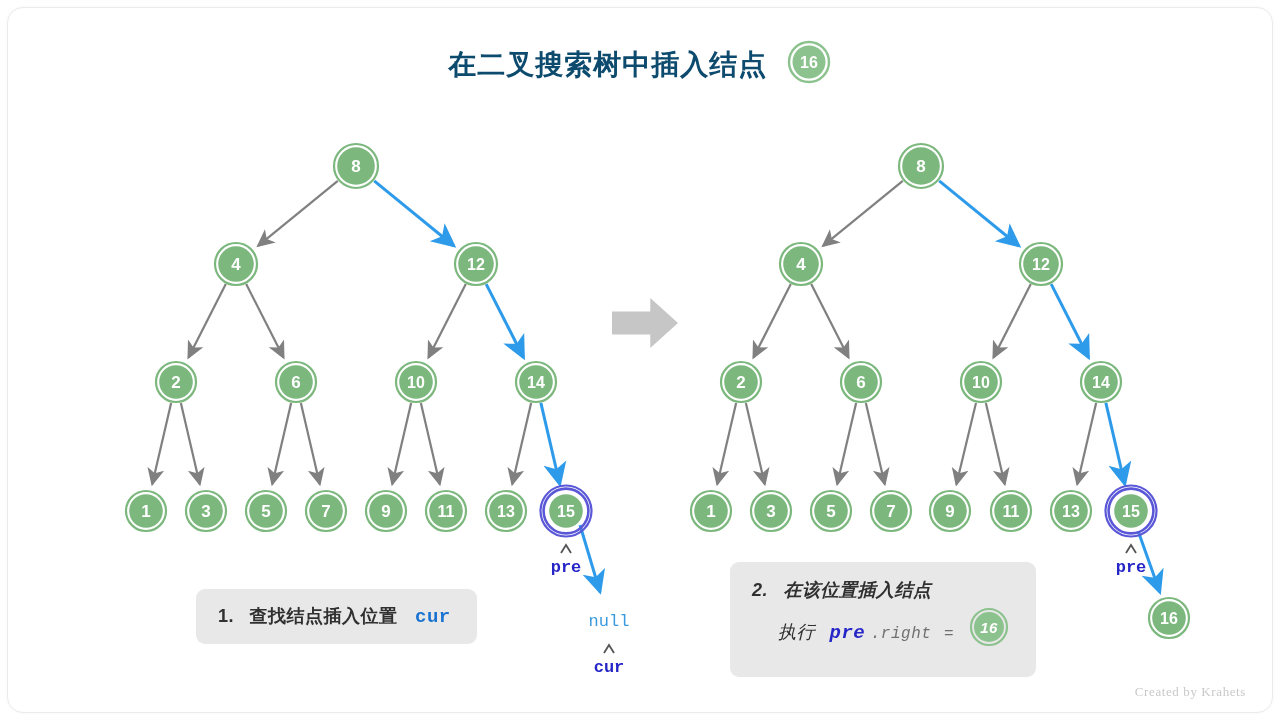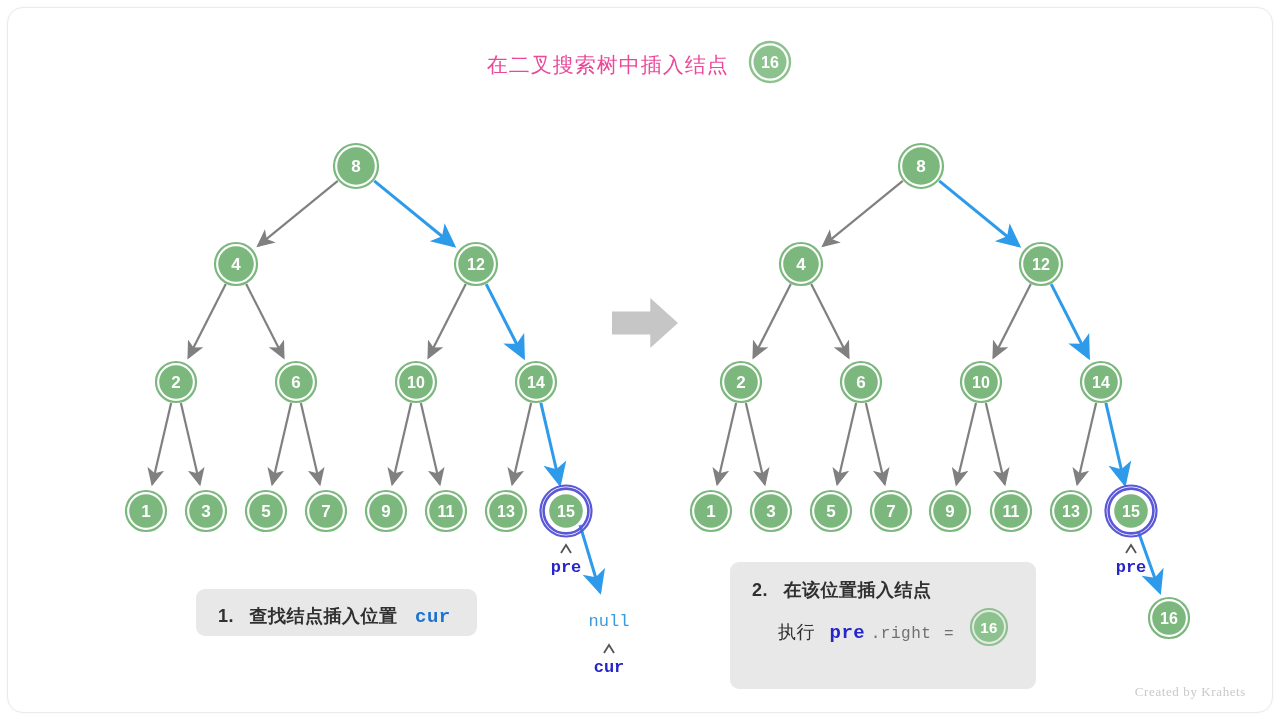--- a/index.html
+++ b/index.html
@@ -35,23 +35,23 @@
   }
   .title-wrap {
     position: absolute;
     left: 0;
     top: 40px;
     width: 1280px;
     text-align: center;
     white-space: nowrap;
   }
   .title-text {
-    font-size: 21px;
-    font-weight: normal;
-    color: #ec4899;
+    font-size: 28px;
+    font-weight: bold;
+    color: #0c4a6e;
     letter-spacing: 1px;
     vertical-align: middle;
   }
   .title-chip {
     display: inline-block;
     vertical-align: middle;
     margin-left: 14px;
     position: relative;
     top: -1px;
   }
@@ -67,26 +67,27 @@
   .caption-box {
     position: absolute;
     background: #e8e8e8;
     border-radius: 9px;
     box-sizing: border-box;
     white-space: nowrap;
   }
   #caption-left {
     left: 196px;
     top: 589px;
-    padding: 12px 26px 4px 22px;
+    padding: 12px 26px 12px 22px;
   }
   #caption-right {
     left: 730px;
     top: 562px;
-    padding: 13px 24px 30px 22px;
+    padding: 13px 24px 18px 22px;
+    font-style: italic;
   }
   .cap-line {
     font-size: 18px;
     font-weight: bold;
     color: #303030;
     letter-spacing: 0.5px;
     line-height: 30px;
   }
   .cap-line.second {
     font-weight: normal;

